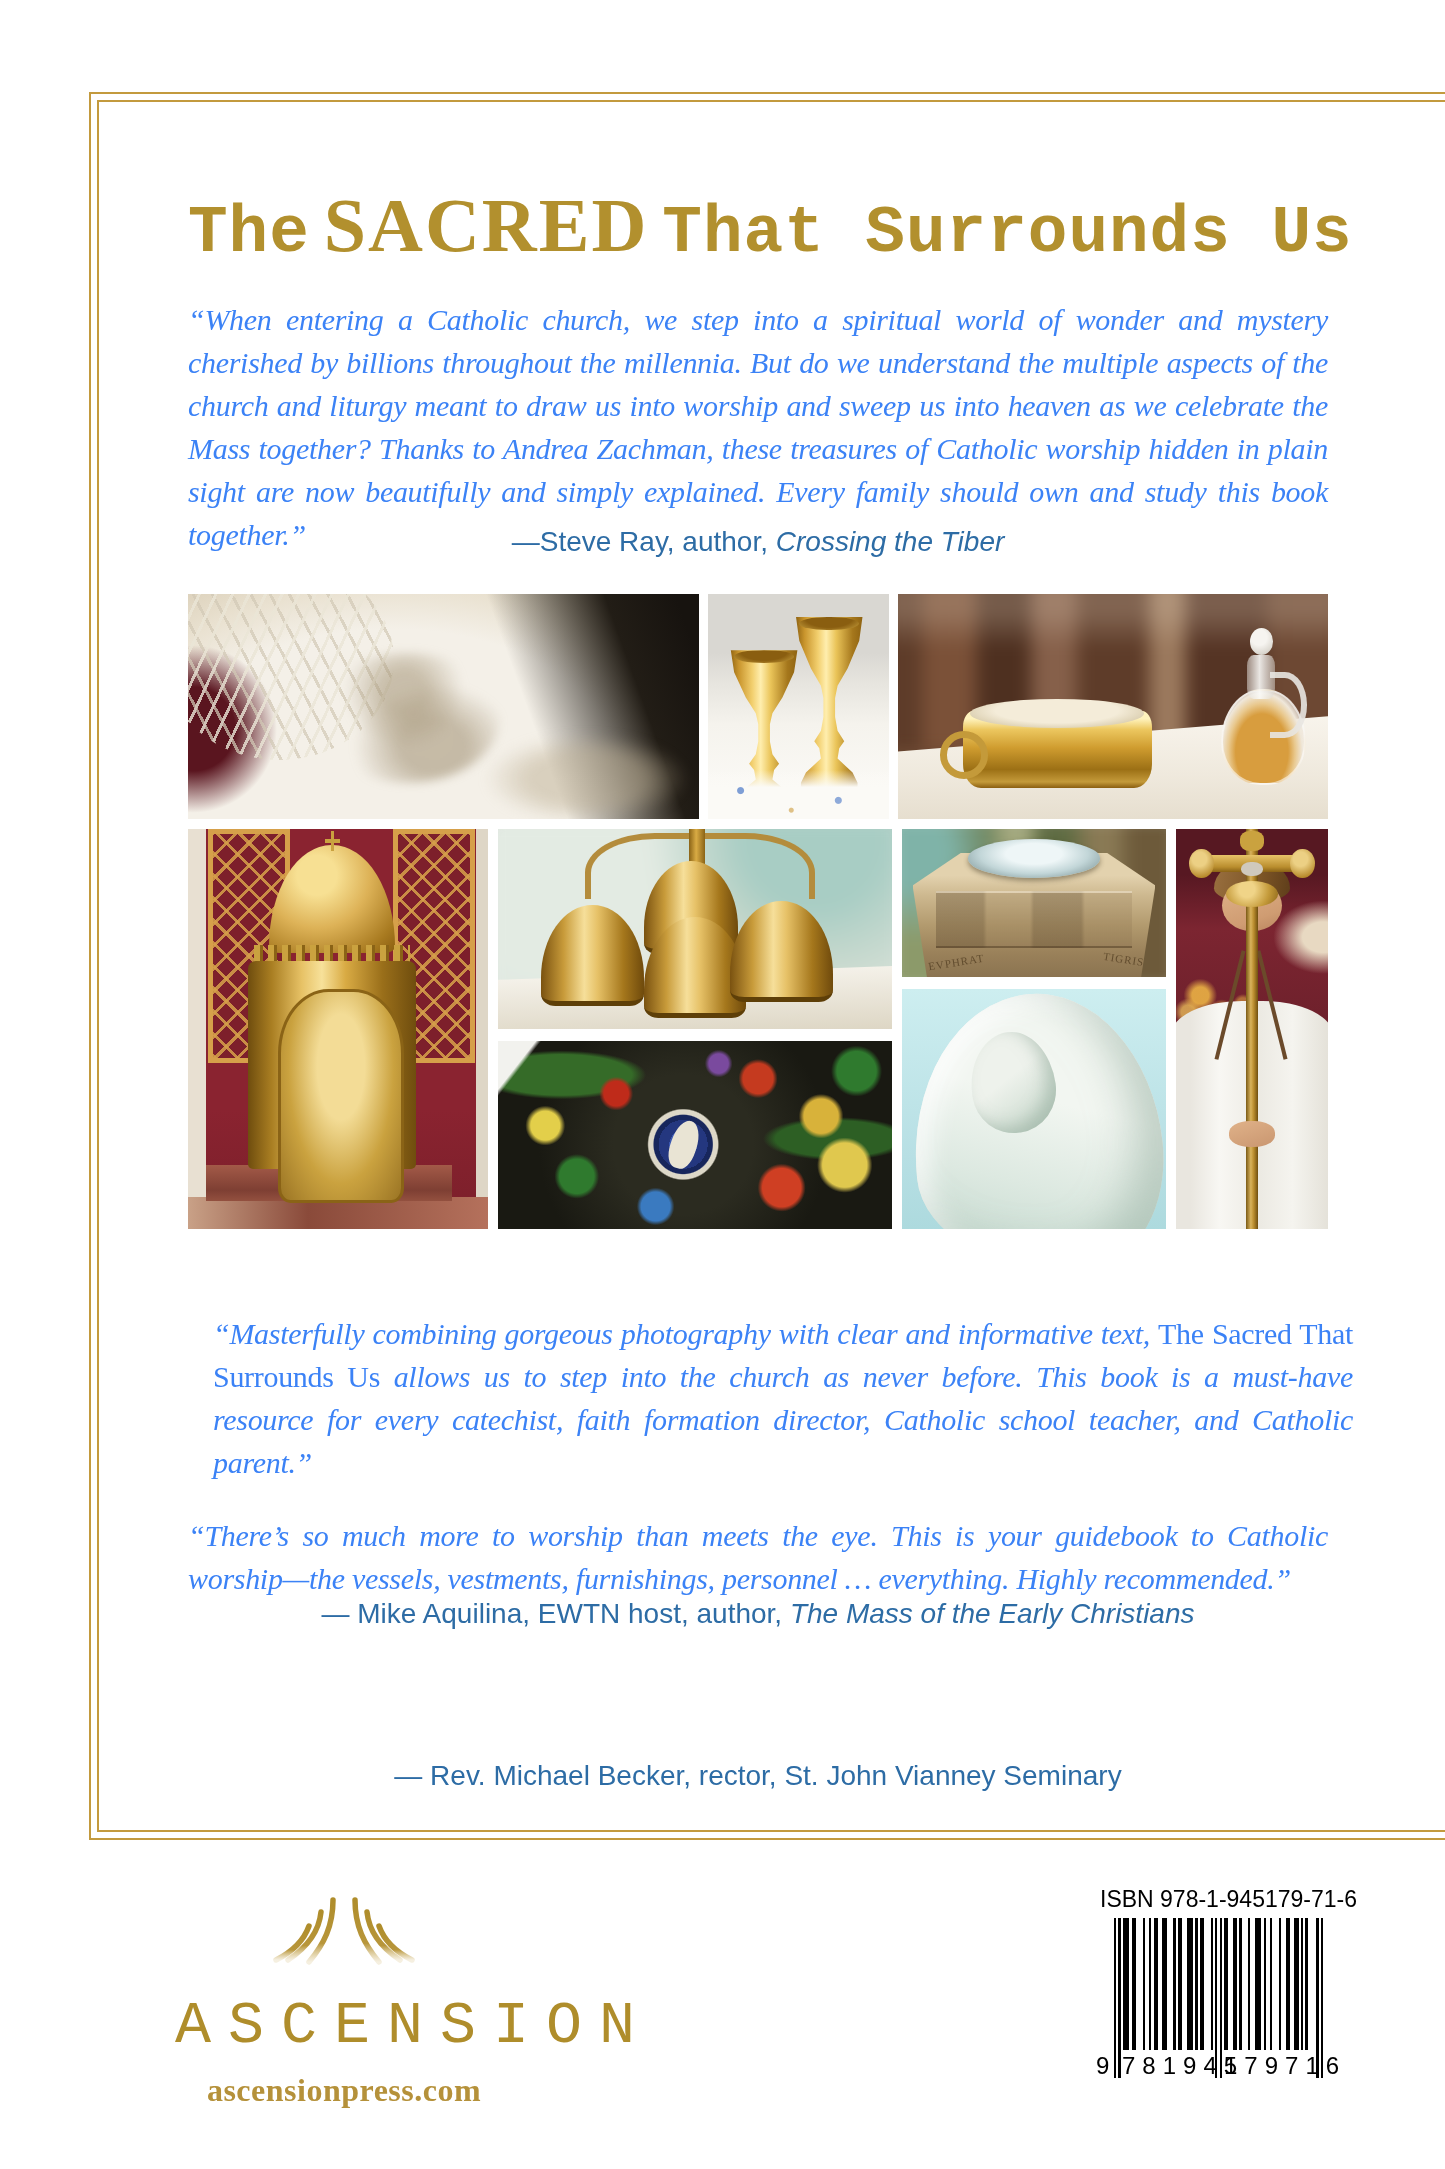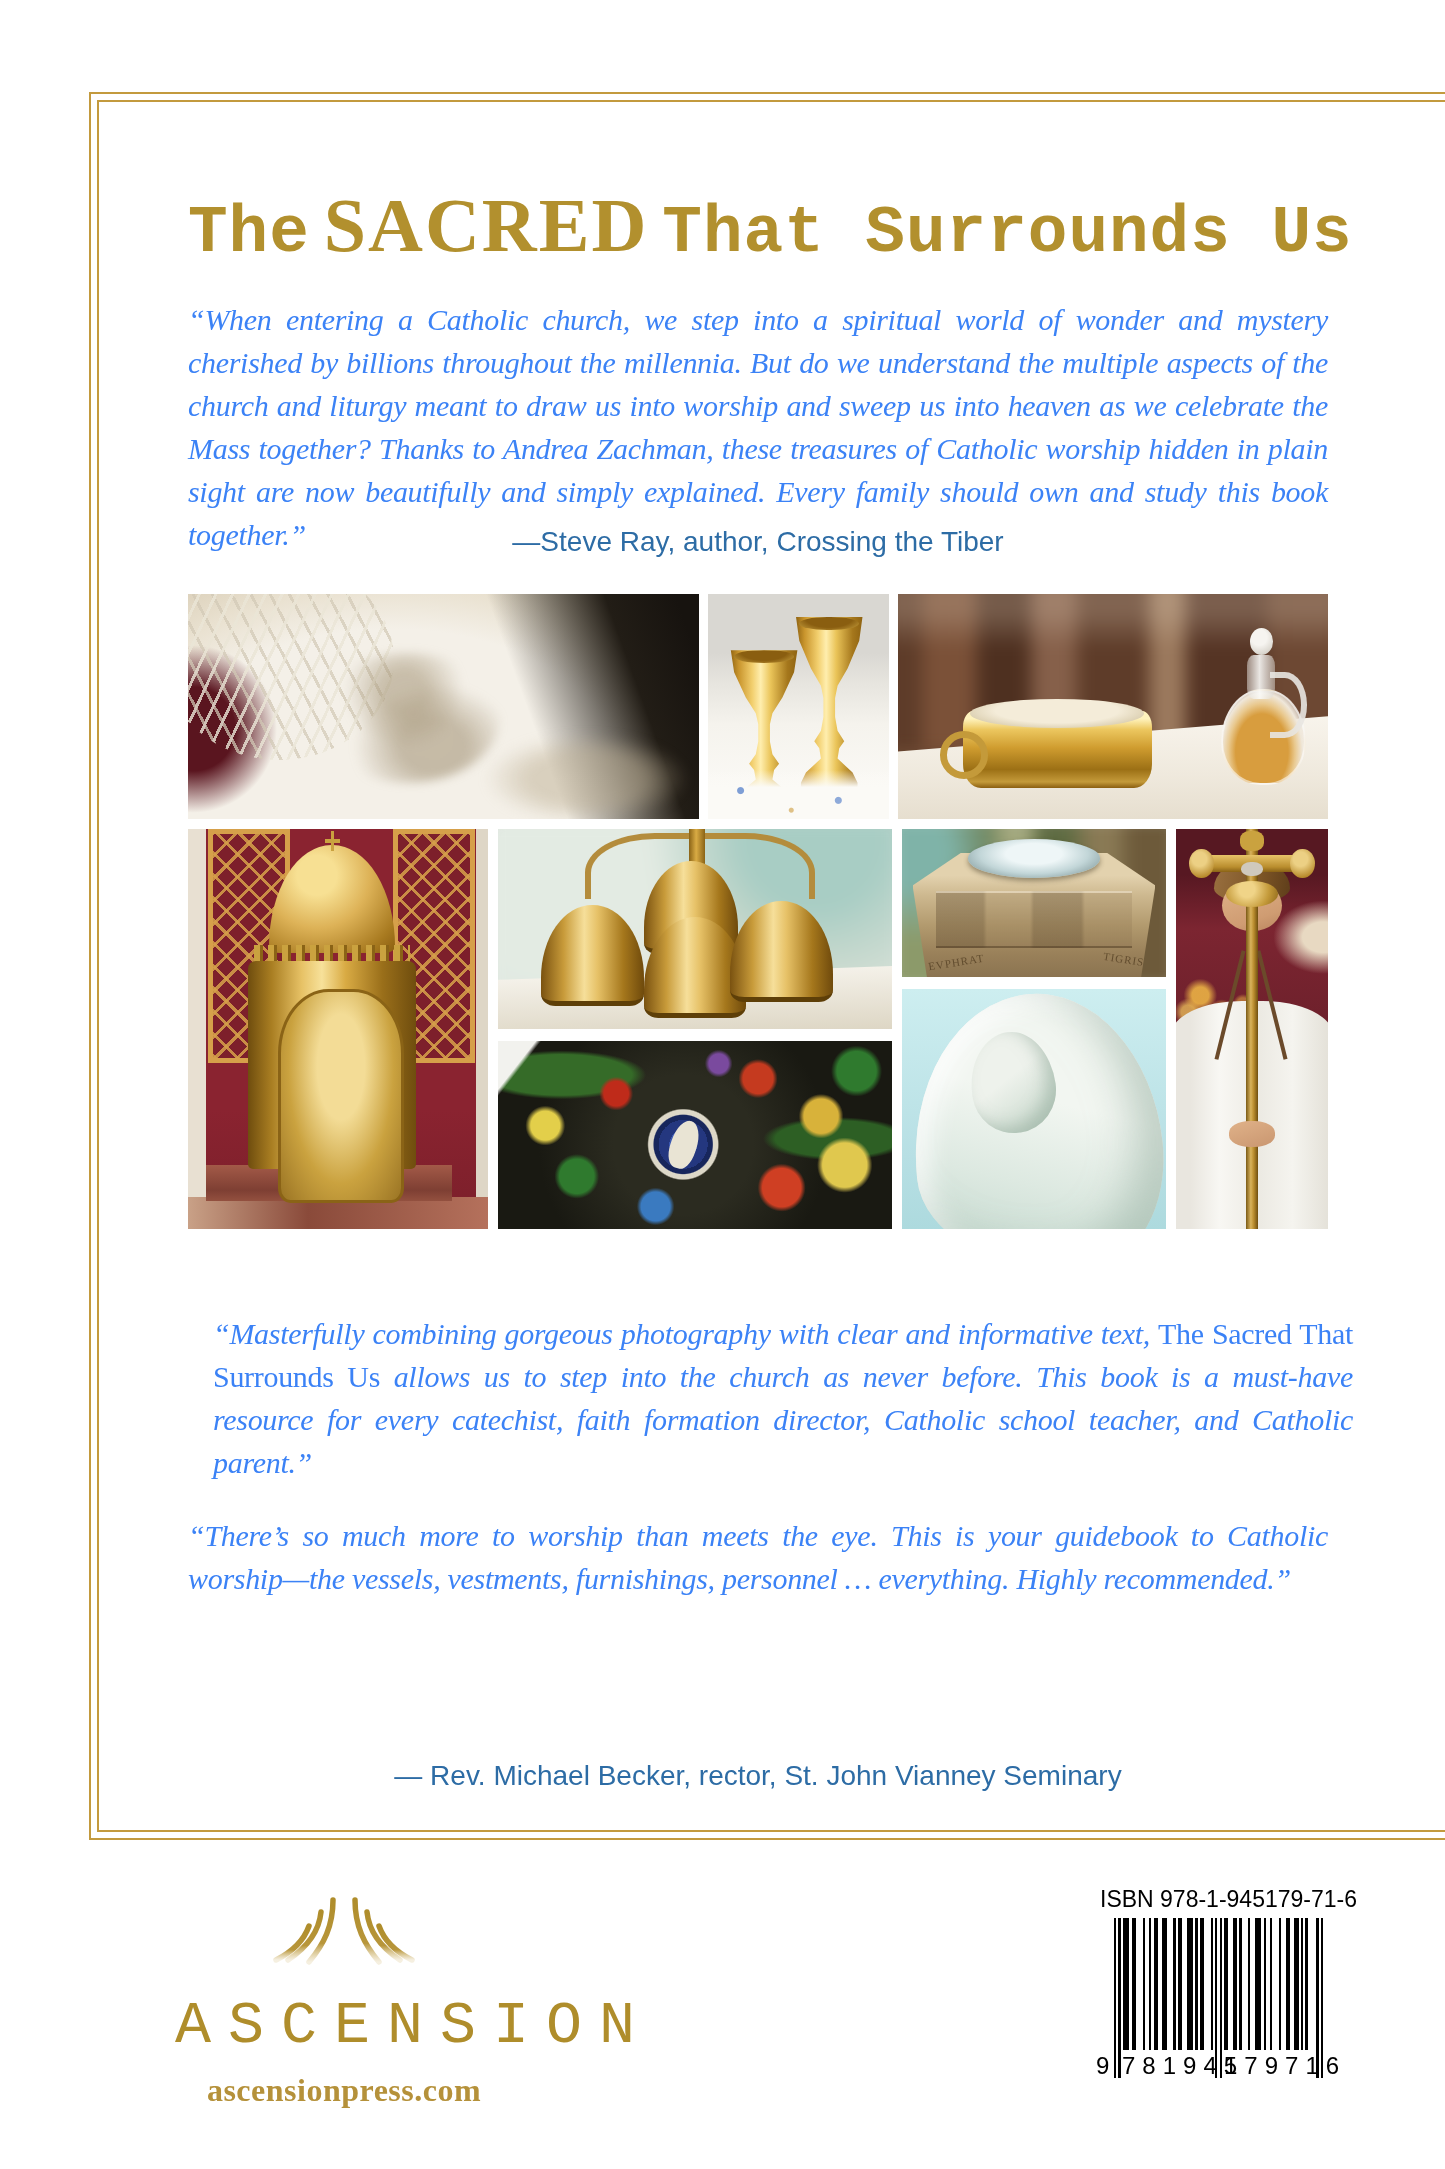--- a/index.html
+++ b/index.html
@@ -17,21 +17,21 @@
   .title{position:absolute;top:74px;left:0;width:100%;text-align:center;line-height:1;
          color:var(--gold,#B2902E);white-space:nowrap;}
   .t-sans{font-family:Liberation Mono, monospace;font-size:66px;letter-spacing:1px;text-align:right;}
   .t-serif{font-family:"Liberation Serif",serif;font-size:76px;letter-spacing:2px;margin:0 6px;}
 
   .quote{position:absolute;left:0;width:100%;font-size:30px;line-height:43px;
          letter-spacing:-0.3px;text-align:justify;color:#3b82f6;font-style:italic;}
   .quote span.ro{font-style:normal;}
   .attr{position:absolute;left:0;width:100%;text-align:center;
         font-family:"Liberation Sans",sans-serif;font-size:28px;color:var(--blue,#2D6CA5);}
-  .attr span.it{}
+  .attr span.it{font-style:italic;}
 
   .q1{top:176px;} .a1{top:406px;}
   .q2{top:1190px;margin-left:25px;} .a2{top:1342px;}
   .q3{top:1392px;} .a3{top:1478px;}
   .q4{top:1556px;} .a4{top:1640px;}
 
   
   .grid{position:absolute;top:502px;left:0;width:100%;}
   .grid-row1{display:flex;gap:9px;height:225px;}
   .grid-bottom{display:flex;gap:10px;height:400px;margin-top:10px;}
@@ -352,20 +352,21 @@
           <div class="corpus"></div>
           <div class="orb"></div>
           <div class="hand"></div>
         </div>
       </div>
     </div>
 
     <p class="quote q2"><span class="it">“Masterfully combining gorgeous photography with clear and informative text, </span><span class="ro">The Sacred That Surrounds Us</span><span class="it"> allows us to step into the church as never before. This book is a must-have resource for every catechist, faith formation director, Catholic school teacher, and Catholic parent.”</span></p>
 
     <p class="quote q3"><span class="it">“There’s so much more to worship than meets the eye. This is your guidebook to Catholic worship—the vessels, vestments, furnishings, personnel … everything. Highly recommended.”</span></p>
+    <p class="attr a3"><span class="ro">— Mike Aquilina, EWTN host, author, </span><span class="it">The Mass of the Early Christians</span></p>
 
     <p class="attr a4"><span class="ro">— Rev. Michael Becker, rector, St. John Vianney Seminary</span></p>
   </div>
 
   <div class="logo-block">
     <svg class="logo-icon" width="180" height="104" viewBox="0 0 180 104">
       <defs>
         <linearGradient id="rayfade" x1="0" y1="0" x2="0" y2="1">
           <stop offset="0" stop-color="#AF8D2B"></stop>
           <stop offset="0.7" stop-color="#B8963B"></stop>

